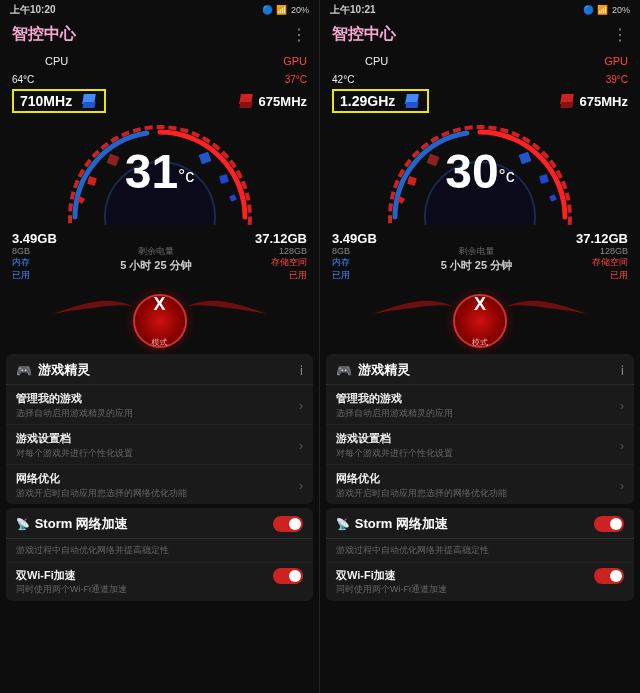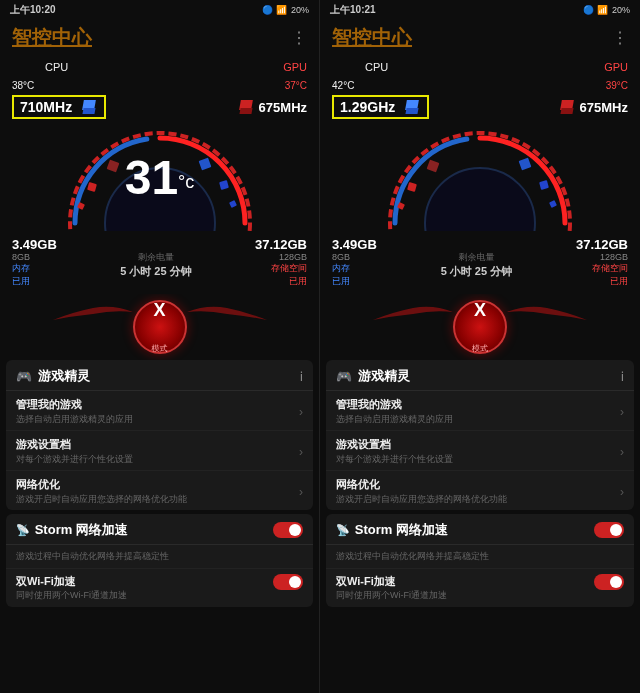--- a/index.html
+++ b/index.html
@@ -44,24 +44,23 @@
 
     
     .header {
       display: flex;
       justify-content: space-between;
       align-items: center;
       padding: 4px 12px 2px;
       background: #0d0d0d;
     }
     .header-title {
-      font-size: 20px;
-      font-weight: bold;
-      color: #a16207;
-      text-decoration: underline;
+      font-size: 16px;
+      font-weight: bold;
+      color: #f9a8d4;
     }
     .header-dots {
       color: #888;
       font-size: 16px;
     }
 
     
     .dashboard {
       background: #0d0d0d;
       padding: 4px 12px 6px;
@@ -433,21 +432,21 @@
     <span class="header-title">智控中心</span>
     <span class="header-dots">⋮</span>
   </div>
 
   <div class="dashboard">
 
     <div class="cpu-gpu-row">
       <div>
         <span class="cpu-label">CPU</span>
         <br>
-        <span class="cpu-temp">38°C</span>
+        <span class="cpu-temp">64°C</span>
       </div>
       <div style="text-align:right">
         <span class="gpu-label">GPU</span>
         <br>
         <span class="gpu-temp">37°C</span>
       </div>
     </div>
 
     <div class="freq-row">
       <div class="freq-box">
@@ -626,20 +625,23 @@
         <path d="M 15 100 A 85 85 0 0 1 185 100" class="gauge-arc-blue" stroke-dasharray="120 400"></path>
         <path d="M 100 15 A 85 85 0 0 1 185 100" class="gauge-arc-red"></path>
         <circle cx="100" cy="100" r="55" fill="#0a0a1a" stroke="#1a2a4a" stroke-width="2"></circle>
         <rect x="28" y="60" width="8" height="8" fill="#cc2222" rx="1" transform="rotate(15,32,64)"></rect>
         <rect x="18" y="80" width="6" height="6" fill="#cc2222" rx="1" transform="rotate(25,21,83)"></rect>
         <rect x="160" y="58" width="8" height="8" fill="#2244cc" rx="1" transform="rotate(-15,164,62)"></rect>
         <rect x="170" y="78" width="6" height="6" fill="#2244cc" rx="1" transform="rotate(-25,173,81)"></rect>
         <rect x="48" y="38" width="10" height="10" fill="#882222" rx="1" transform="rotate(20,53,43)"></rect>
         <rect x="140" y="36" width="10" height="10" fill="#2255cc" rx="1" transform="rotate(-20,145,41)"></rect>
       </svg>
+      <div class="temp-display">
+        <span class="temp-value">30</span><span class="temp-unit">°c</span>
+      </div>
     </div>
 
     <div class="memory-row">
       <div class="mem-block">
         <span class="mem-value">3.49GB</span>
         <span class="mem-capacity">8GB</span>
         <span class="mem-label">内存</span>
         <span class="mem-label">已用</span>
       </div>
       <div style="text-align:center; color:#666; font-size:9px;">

